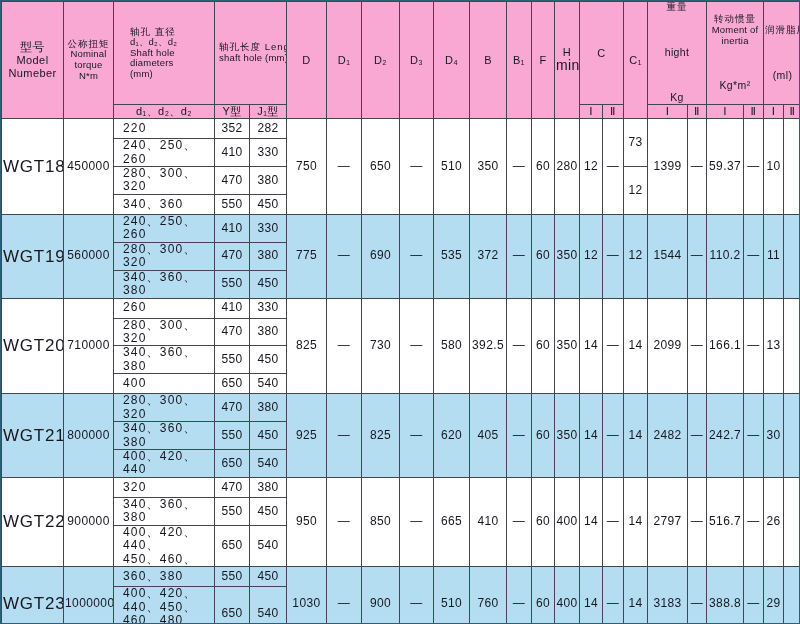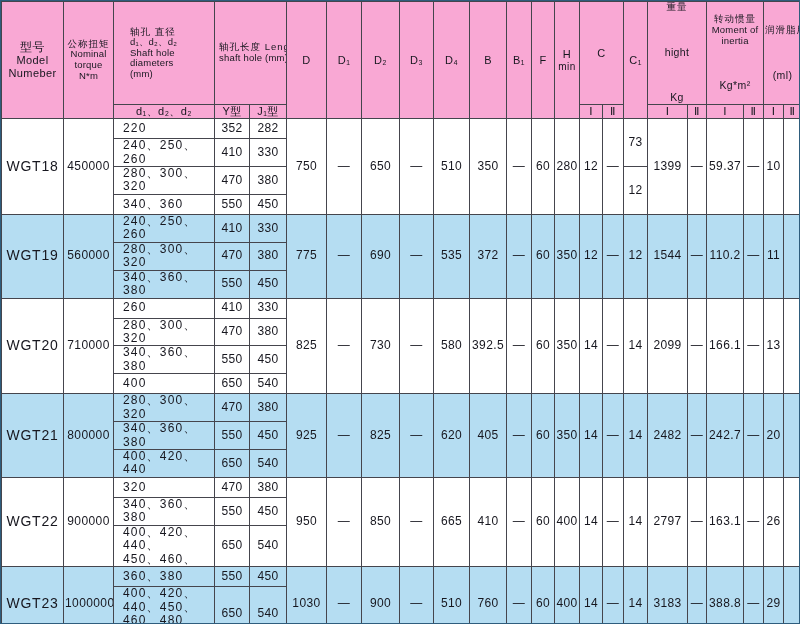--- a/index.html
+++ b/index.html
@@ -37,28 +37,28 @@
   tr.sub th { height: 14px; font-size: 11px; }
   tr.blue > td { background: #b5ddf2; }
   tr.tall > td { height: 38px; }
   .dia {
     text-align: left;
     padding-left: 9px;
     white-space: pre-line;
     letter-spacing: 1.2px;
     margin-top: 48px;
   }
-  .model { letter-spacing: 0.8px; font-size: 14px; text-align: center; }
+  .model { letter-spacing: 0.8px; font-size: 17px; text-align: center; }
   .stack div { white-space: nowrap; }
   .cn { font-size: 9.5px; letter-spacing: 1px; }
   .en { font-size: 9.5px; letter-spacing: 0.2px; }
   .unit { font-size: 10.5px; margin-top: 34px; }
   .big { font-size: 11px; }
   .leftcell { text-align: left; padding-left: 10px; }
-  .hmin { font-size: 10px; }
+  .hmin { font-size: 14px; }
   .roman { font-size: 11px; }
 </style>
 </head>
 <body>
 
 <div class="page">
   <table>
     <colgroup>
       <col style="width:62px">
         <col style="width:50px">
@@ -288,21 +288,21 @@
       <td rowspan="3">—</td>
       <td rowspan="3">60</td>
       <td rowspan="3">350</td>
       <td rowspan="3">14</td>
       <td rowspan="3">—</td>
       <td rowspan="3">14</td>
       <td rowspan="3">2482</td>
       <td rowspan="3">—</td>
       <td rowspan="3">242.7</td>
       <td rowspan="3">—</td>
-      <td rowspan="3">20</td>
+      <td rowspan="3">30</td>
       <td rowspan="3"></td>
     </tr>
     <tr class="blue">
       <td class="dia">340、360、380</td>
       <td>550</td>
       <td>450</td>
     </tr>
     <tr class="blue">
       <td class="dia">400、420、440</td>
       <td>650</td>
@@ -322,21 +322,21 @@
       <td rowspan="3">665</td>
       <td rowspan="3">410</td>
       <td rowspan="3">—</td>
       <td rowspan="3">60</td>
       <td rowspan="3">400</td>
       <td rowspan="3">14</td>
       <td rowspan="3">—</td>
       <td rowspan="3">14</td>
       <td rowspan="3">2797</td>
       <td rowspan="3">—</td>
-      <td rowspan="3">163.1</td>
+      <td rowspan="3">516.7</td>
       <td rowspan="3">—</td>
       <td rowspan="3">26</td>
       <td rowspan="3"></td>
     </tr>
     <tr>
       <td class="dia">340、360、380</td>
       <td>550</td>
       <td>450</td>
     </tr>
     <tr class="tall">

